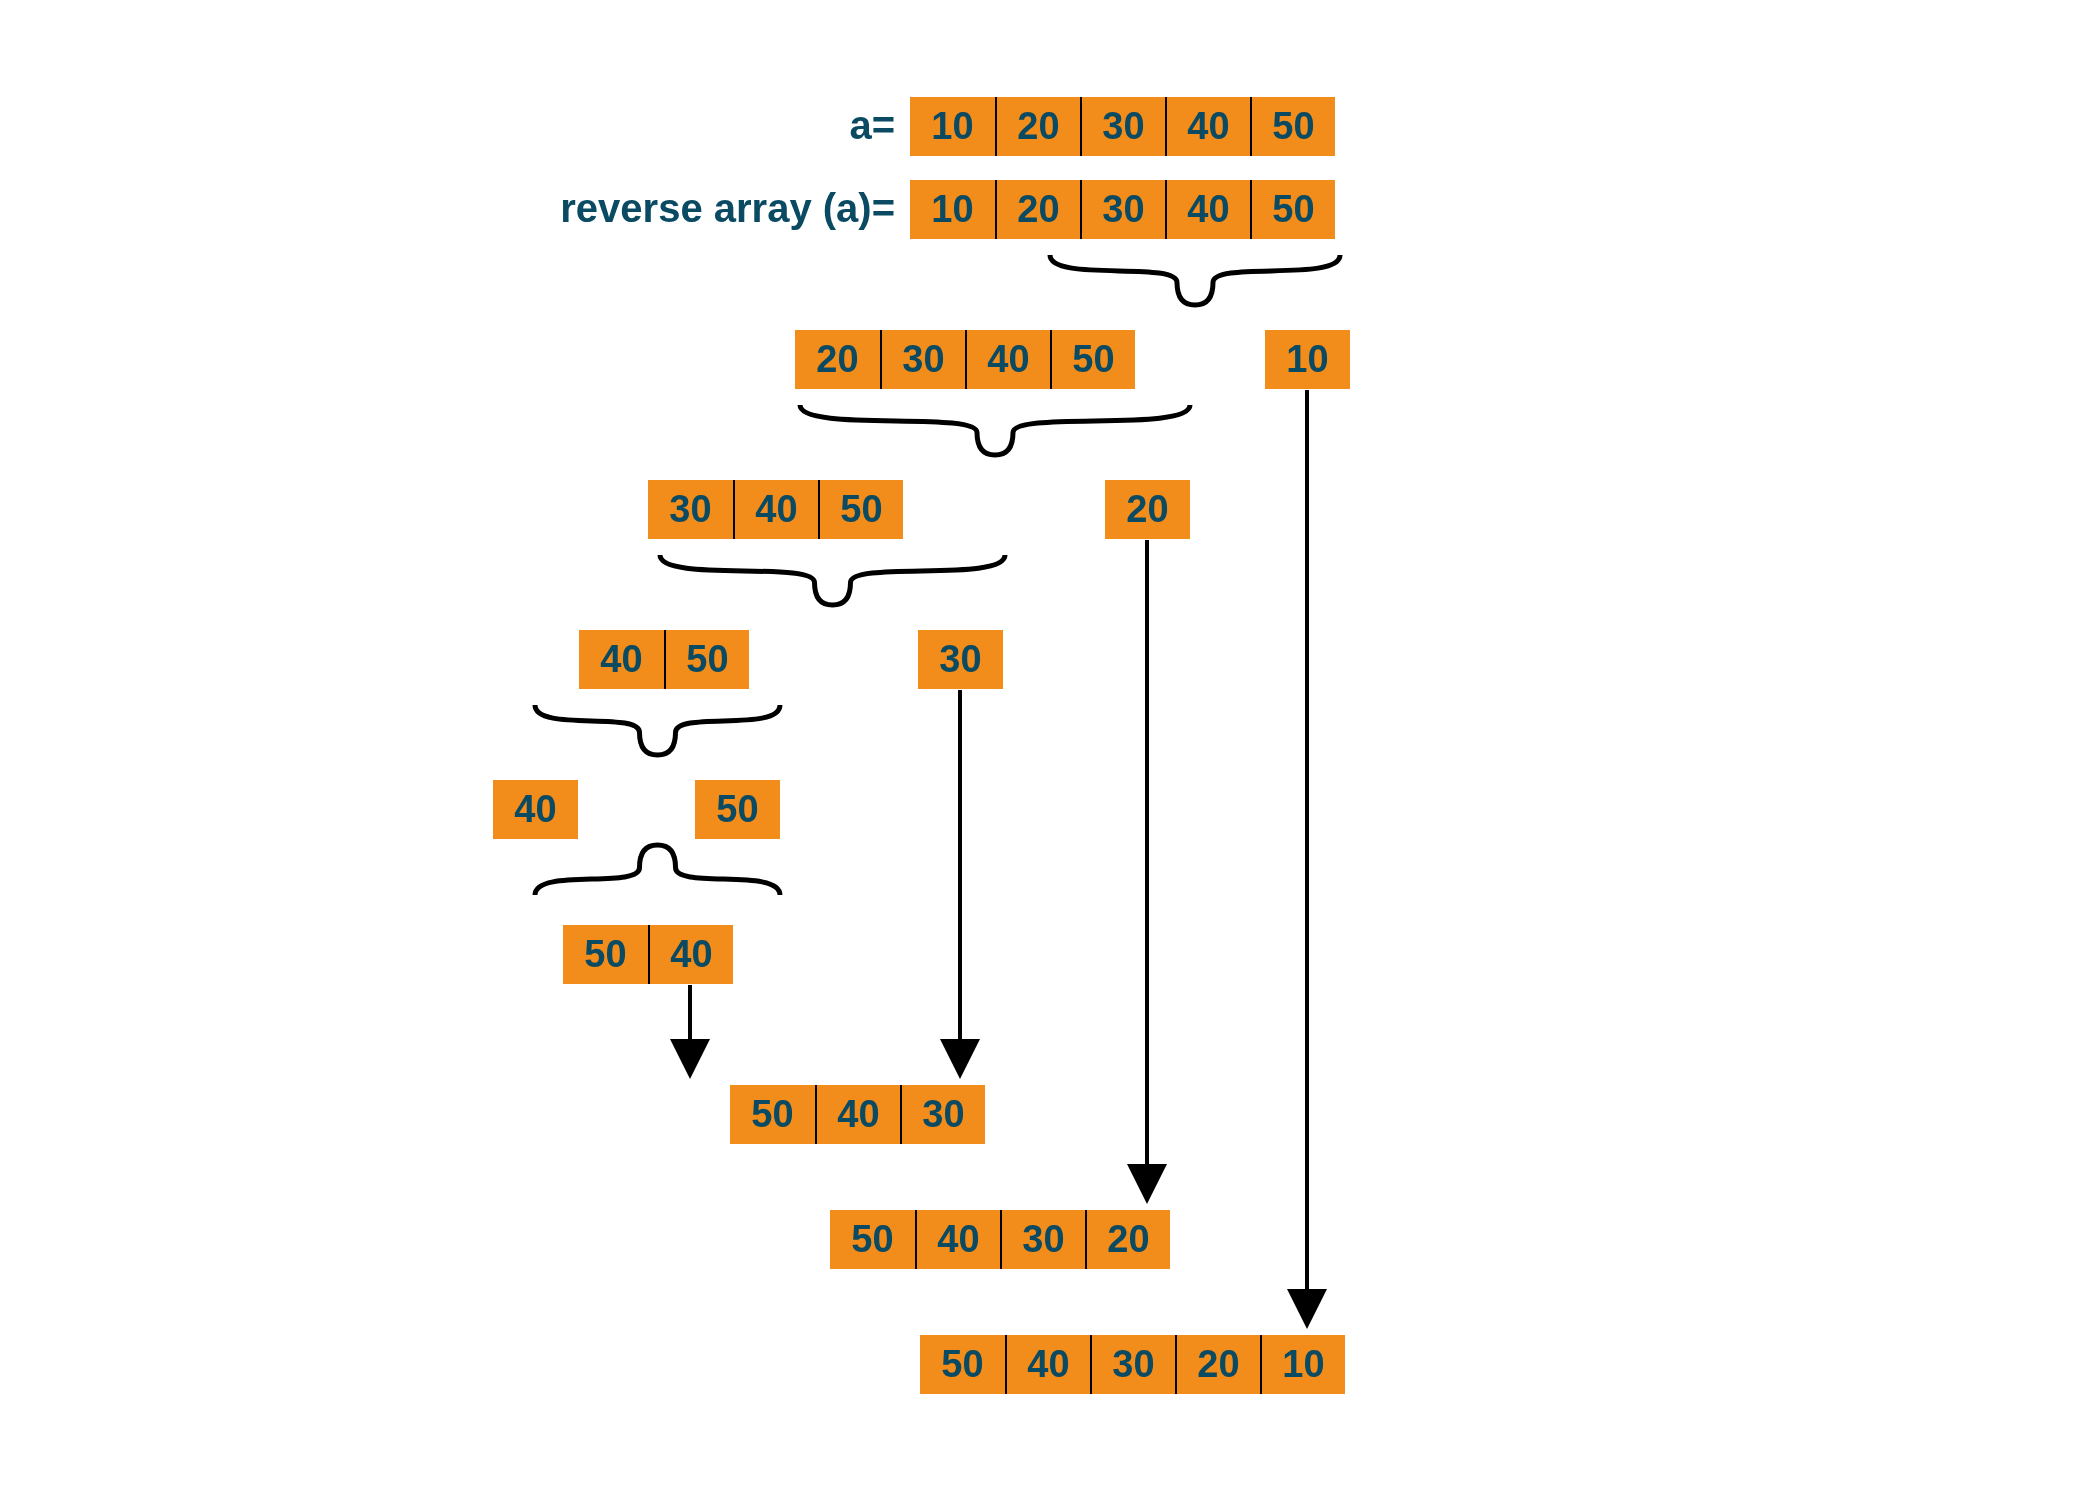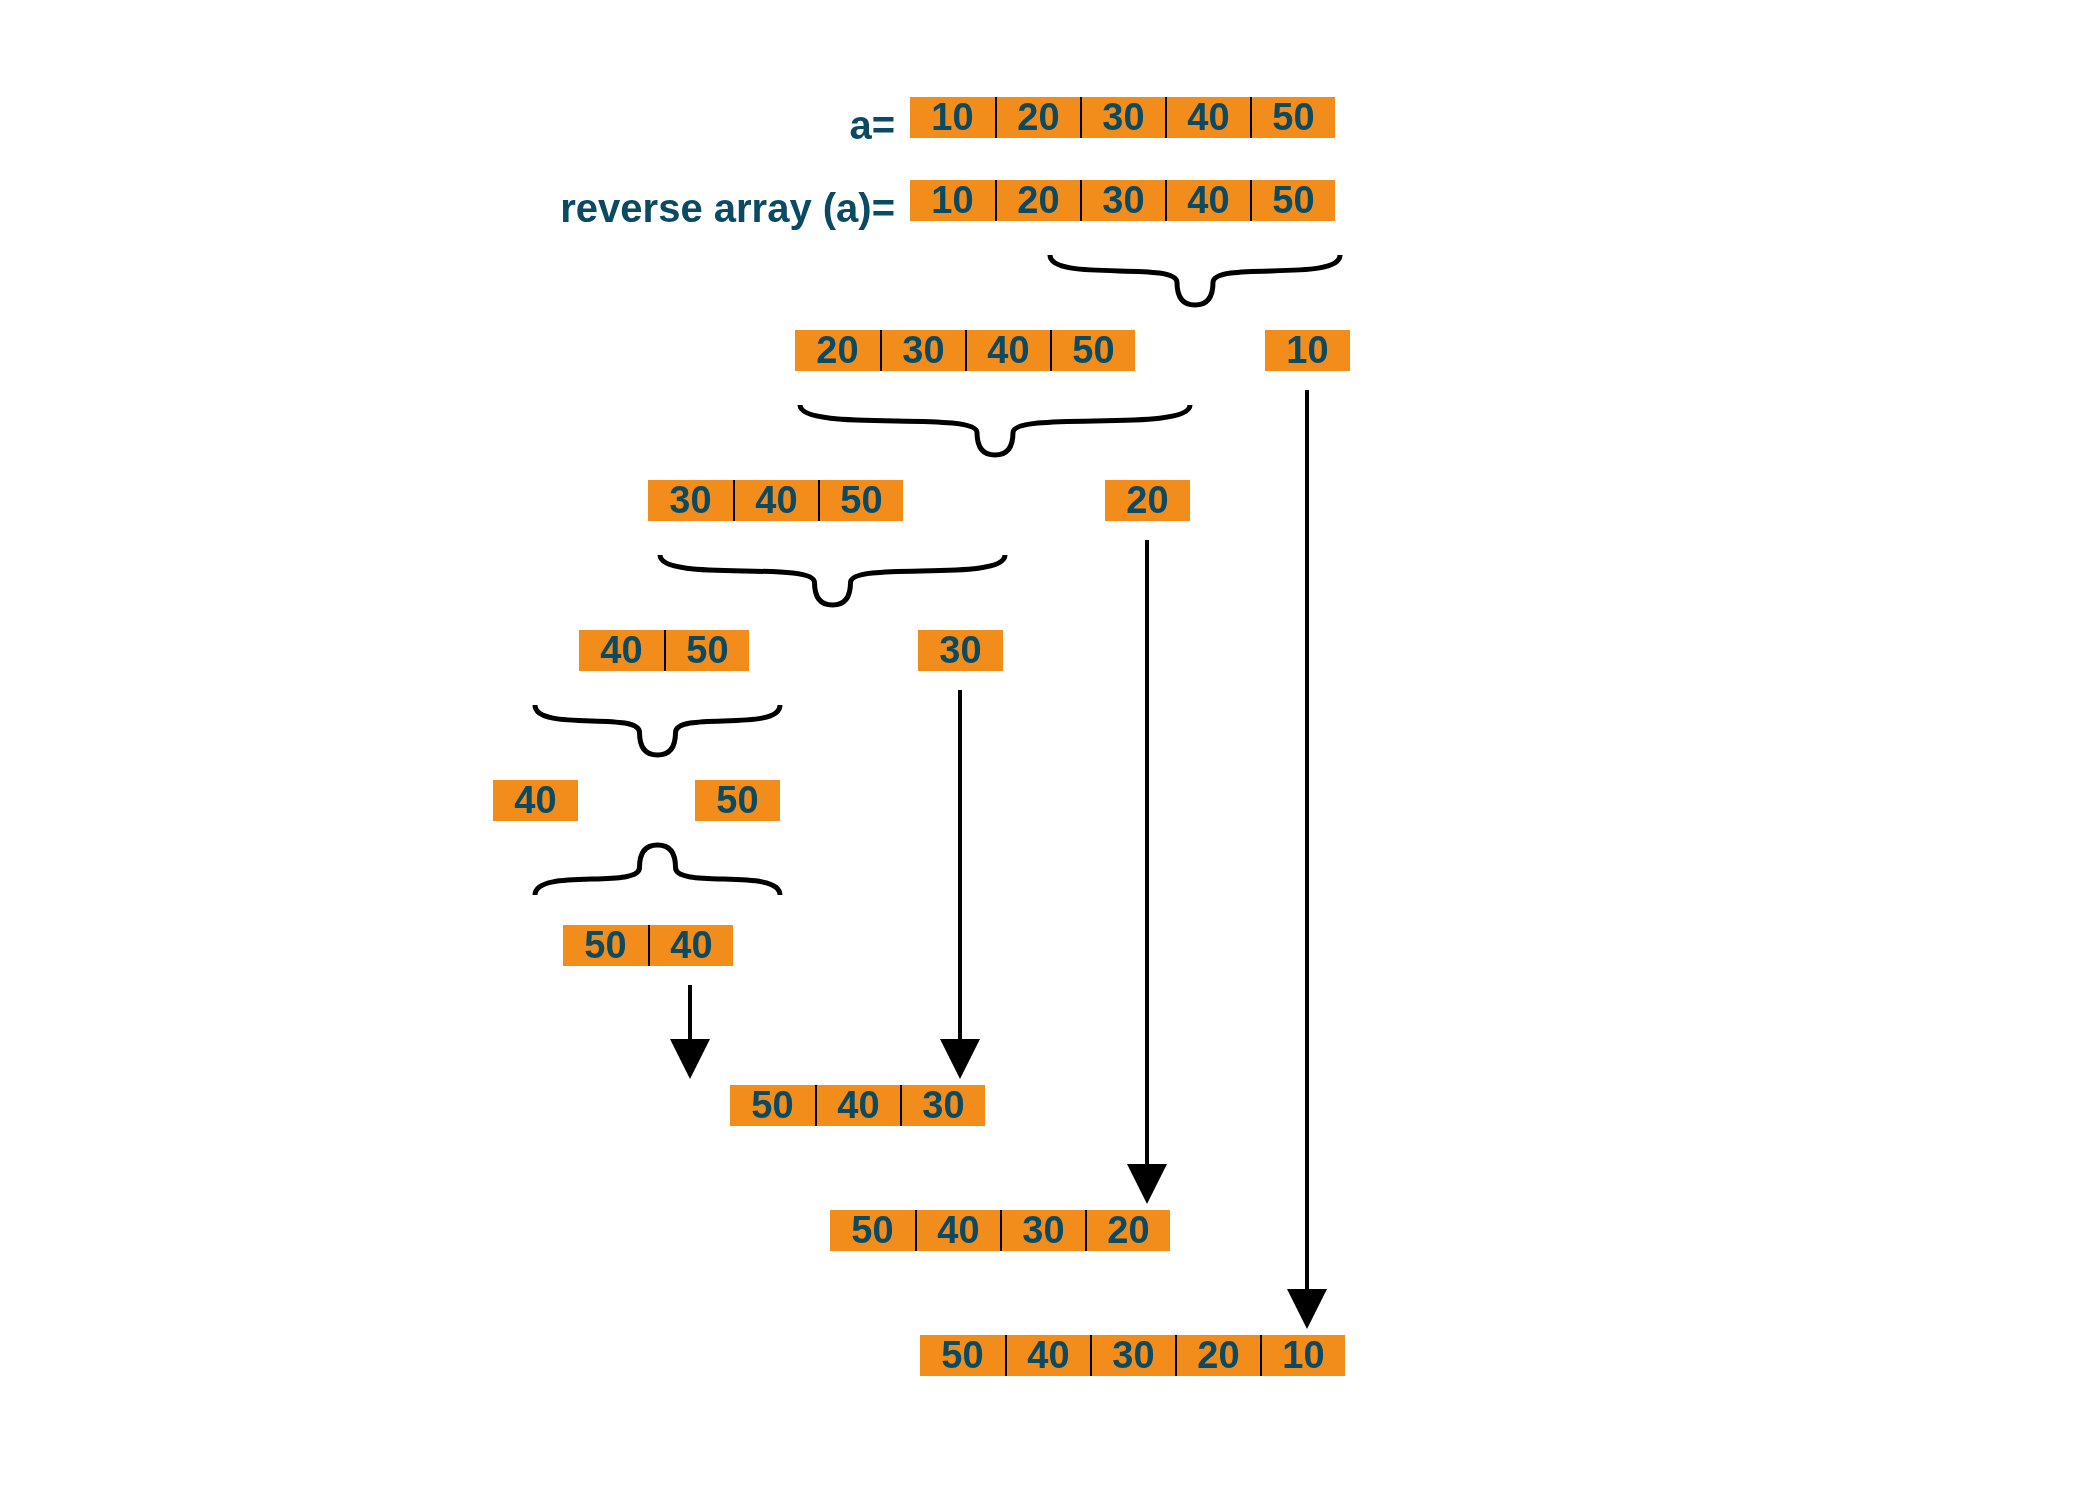--- a/index.html
+++ b/index.html
@@ -1,19 +1,19 @@
 <!DOCTYPE html>
 <html><head>
 <meta charset="utf-8">
 <style>
   html,body{margin:0;padding:0;background:#fff;font-family:"Segoe UI",Arial,Helvetica,sans-serif}
   #stage{position:relative;width:2100px;height:1500px}
   .lbl{position:absolute;font-size:40px;font-weight:700;color:#0a4a62}
   .arr{position:absolute;display:flex}
-  .cell{width:85px;height:41px;background:#f28c1a;border-left:2px solid #000;
+  .cell{width:85px;height:59px;background:#f28c1a;border-left:2px solid #000;
         display:flex;align-items:center;justify-content:center;
         font-size:38px;font-weight:800;color:#0a4a62;box-sizing:border-box}
   .cell:first-child{border-left:none}
   svg.over{position:absolute;left:0;top:0;width:2100px;height:1500px;pointer-events:none}
 </style>
 </head>
 <body>
 
 <div id="stage">
 

